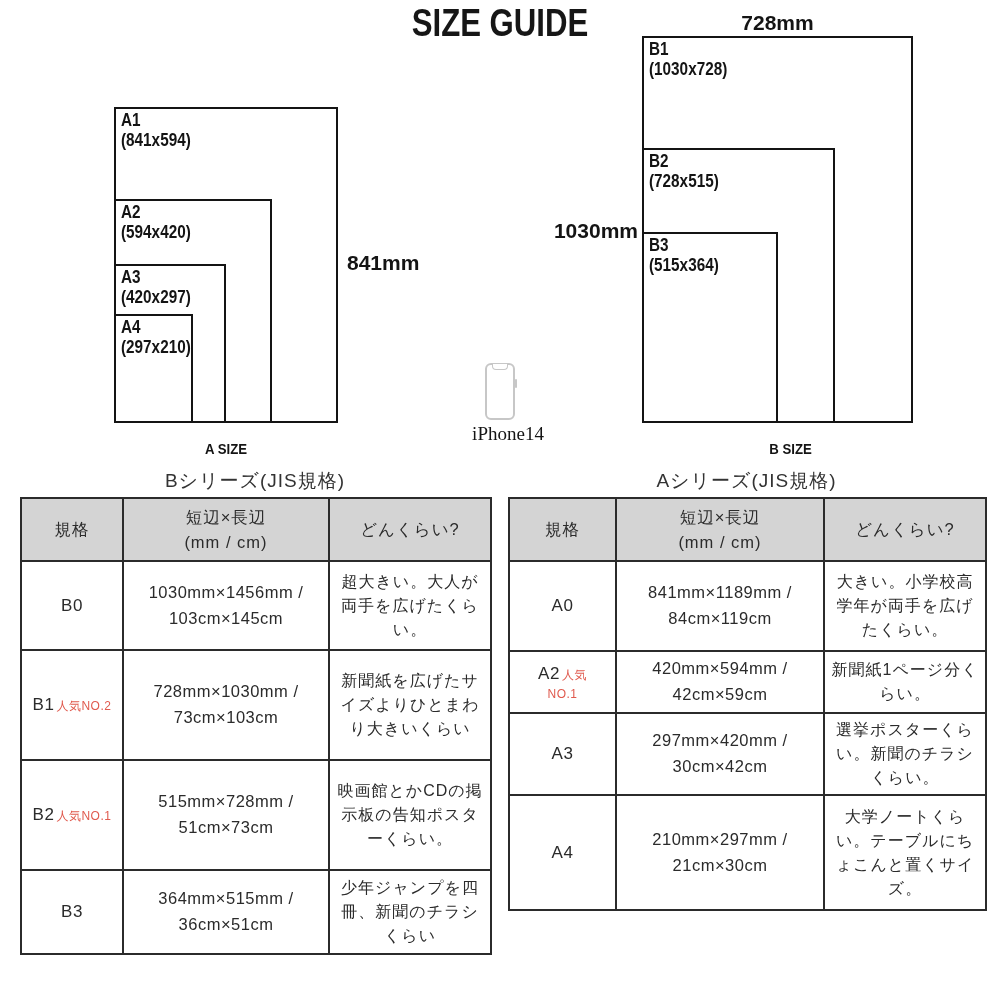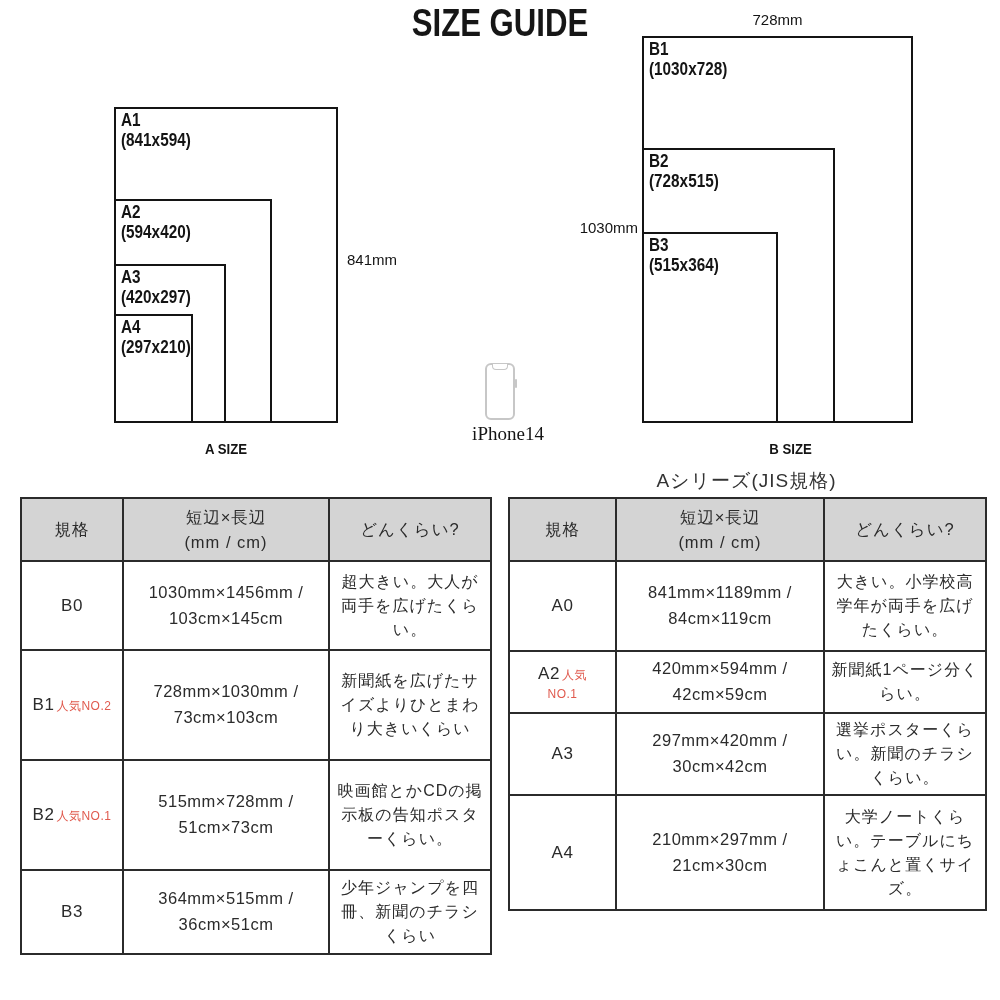--- a/index.html
+++ b/index.html
@@ -20,21 +20,21 @@
   .rect-a3{left:114px;top:264px;width:112px;height:159px;}
   .rect-a4{left:114px;top:314px;width:79px;height:109px;}
   .rect-b1{left:642px;top:36px;width:271px;height:387px;}
   .rect-b2{left:642px;top:148px;width:193px;height:275px;}
   .rect-b3{left:642px;top:232px;width:136px;height:191px;}
   .rect-label{
     position:absolute;top:2px;left:5px;font-weight:700;font-size:18px;line-height:1.1;
     color:#141414;white-space:nowrap;transform:scaleX(0.85);transform-origin:0 0;
   }
   .dim{
-    position:absolute;font-weight:400;font-size:15px;color:#141414;white-space:nowrap;
+    position:absolute;font-weight:700;font-size:21px;color:#141414;white-space:nowrap;
   }
   .dim-594{left:114px;top:83px;width:224px;text-align:center;}
   .dim-841{left:347px;top:251px;}
   .dim-728{left:642px;top:11px;width:271px;text-align:center;}
   .dim-1030{left:552px;top:219px;width:86px;text-align:right;}
   .caption{
     position:absolute;font-weight:700;font-size:15px;color:#141414;
     transform:scaleX(0.88);transform-origin:50% 0;
   }
   .cap-a{left:114px;top:440px;width:224px;text-align:center;}
@@ -138,20 +138,21 @@
   </div>
   <div class="dim dim-1030">1030mm</div>
   <div class="caption cap-b">B SIZE</div>
 
   <div class="phone">
     <div class="phone-notch"></div>
     <div class="phone-button"></div>
   </div>
   <div class="phone-label">iPhone14</div>
 
+  <div class="table-title title-b">Bシリーズ(JIS規格)</div>
   <table class="size-table table-b">
     <colgroup>
         <col style="width:102px">
         <col style="width:206px">
         <col style="width:162px">
       </colgroup>
     <tbody>
         <tr style="height:63px">
       <th>規格</th>
       <th>

